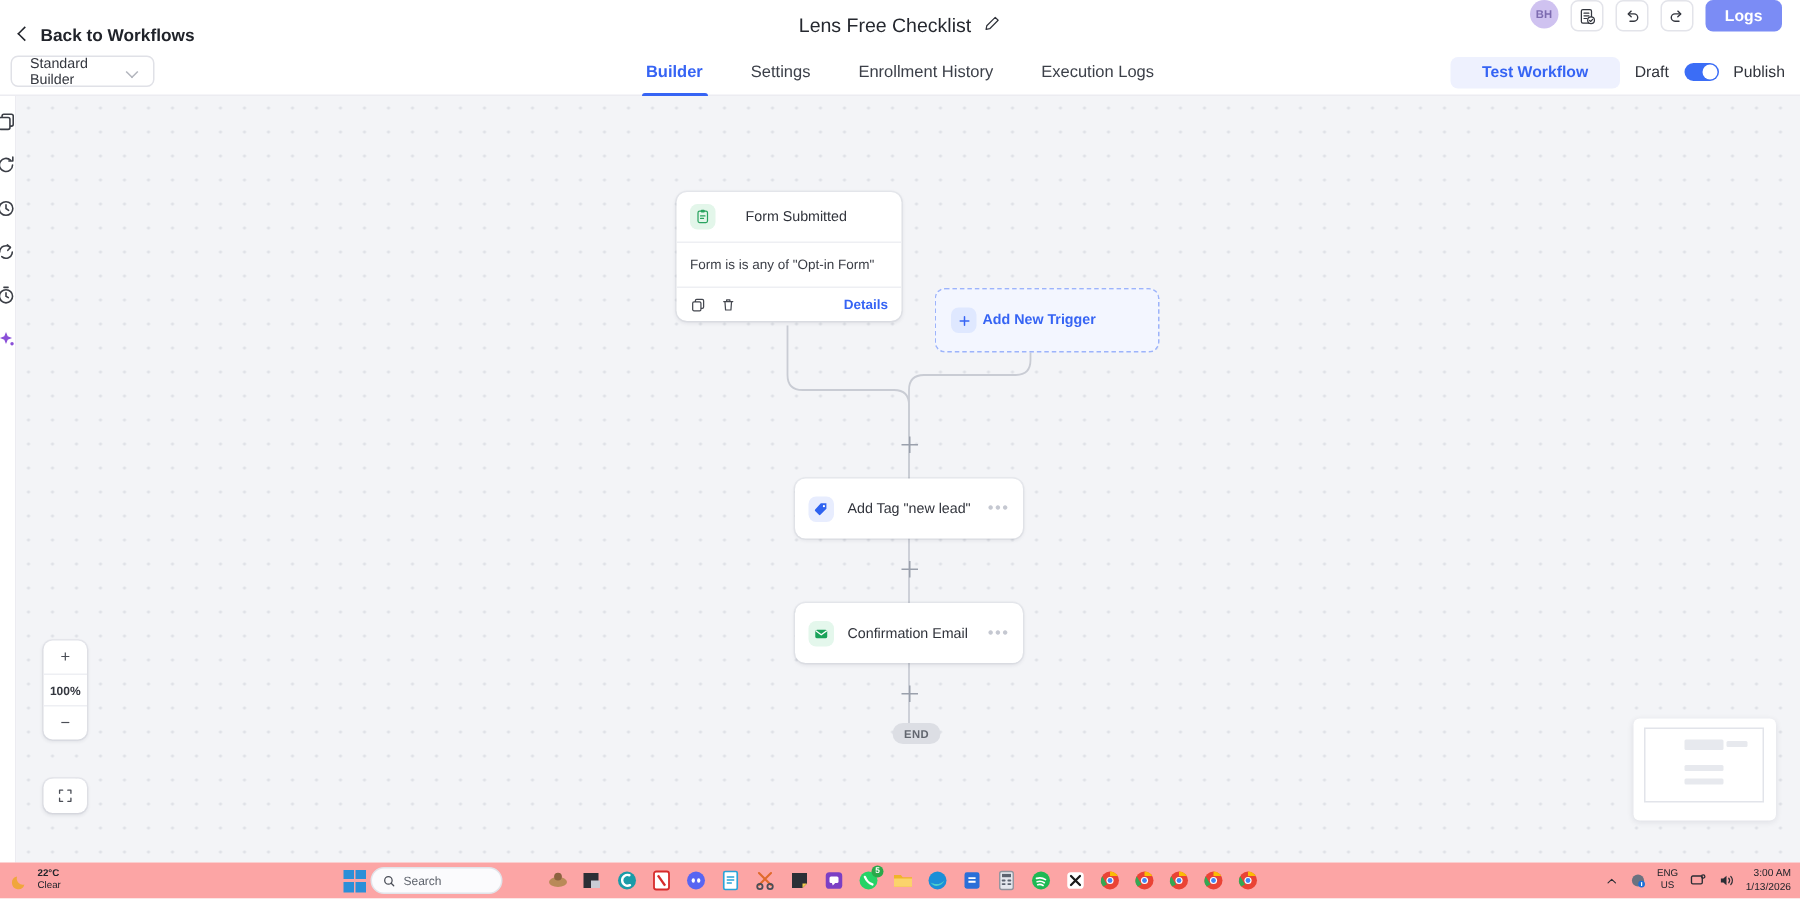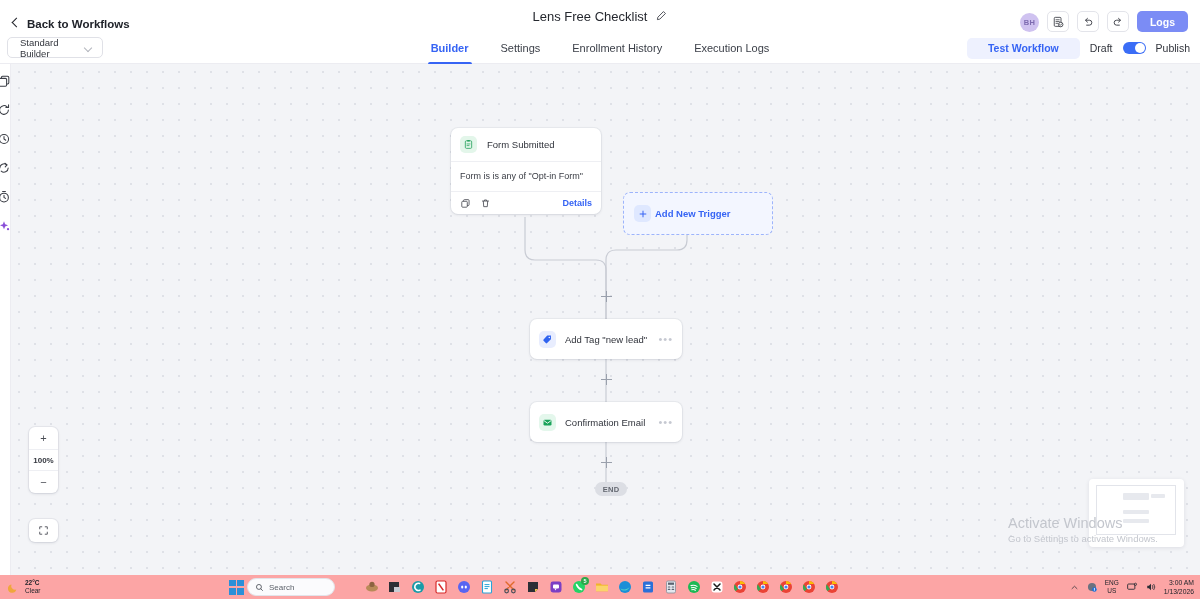--- a/index.html
+++ b/index.html
@@ -31,21 +31,21 @@
   .title-wrap {
     position: absolute; left: 0; right: 0; top: 0; height: 32px;
     display: flex; align-items: center; justify-content: center; gap: 8px;
     pointer-events: none;
   }
   .doc-title { font-size: 13px; color: #25282f; font-weight: 400; }
   .pencil-icon { width: 12px; height: 12px; pointer-events: auto; cursor: pointer; }
 
   .topbar-right {
     position: absolute; right: 12px; top: 0; height: 32px;
-    display: flex; align-items: flex-end; gap: 8px;
+    display: flex; align-items: flex-start; gap: 8px;
   }
   .avatar {
     width: 19px; height: 19px; border-radius: 50%;
     background: #cfc2f0; color: #7d6bb0;
     font-size: 7.5px; font-weight: 700;
     display: flex; align-items: center; justify-content: center;
     letter-spacing: .2px;
   }
   .icon-btn {
     width: 22px; height: 21px; border: 1px solid #e3e4ea; border-radius: 5px;
@@ -127,21 +127,21 @@
     overflow: hidden;
   }
   .edges { position: absolute; left: 0; top: 0; width: 1189px; height: 511px; }
 
   .node {
     position: absolute; background: #fff; border-radius: 7px;
     box-shadow: 0 1px 3px rgba(25,30,60,.10), 0 0 0 1px rgba(30,35,70,.045);
   }
   
   .trigger-node { left: 440px; top: 64px; width: 150px; }
-  .node-head { display: flex; align-items: center; gap: 10px; padding: 8px 4px 8px 9px; }
+  .node-head { display: flex; align-items: center; gap: 20px; padding: 8px 4px 8px 9px; }
   .node-icon {
     width: 17px; height: 17px; border-radius: 5px;
     display: flex; align-items: center; justify-content: center; flex: 0 0 auto;
   }
   .icon-green { background: #e3f6ea; }
   .icon-blue  { background: #e8edfe; }
   .icon-mint  { background: #e4f7ec; }
   .node-title { font-size: 9.5px; color: #30333b; }
   .node-body {
     border-top: 1px solid #eeeff3; padding: 9px 9px 10px 9px;
@@ -448,24 +448,20 @@
 
     <div class="minimap">
       <div class="viewport">
         <div class="mm-shape" style="left:26px; top:7px; width:26px; height:7px;"></div>
         <div class="mm-shape" style="left:54px; top:8px; width:14px; height:4px;"></div>
         <div class="mm-shape" style="left:26px; top:24px; width:26px; height:4px;"></div>
         <div class="mm-shape" style="left:26px; top:33px; width:26px; height:4px;"></div>
       </div>
     </div>
 
-    <div class="watermark">
-      <div class="wm1">Activate Windows</div>
-      <div class="wm2">Go to Settings to activate Windows.</div>
-    </div>
   </div>
 
   <div class="taskbar">
     <div class="weather">
       <svg width="13" height="13" viewBox="0 0 16 16">
         <path d="M11.4 10.6A5 5 0 015.4 4.2a5.2 5.2 0 106 6.4z" fill="#f0a63c"></path>
       </svg>
       <div>
         <div class="weather-txt" style="font-weight:700">22°C</div>
         <div class="weather-txt">Clear</div>

